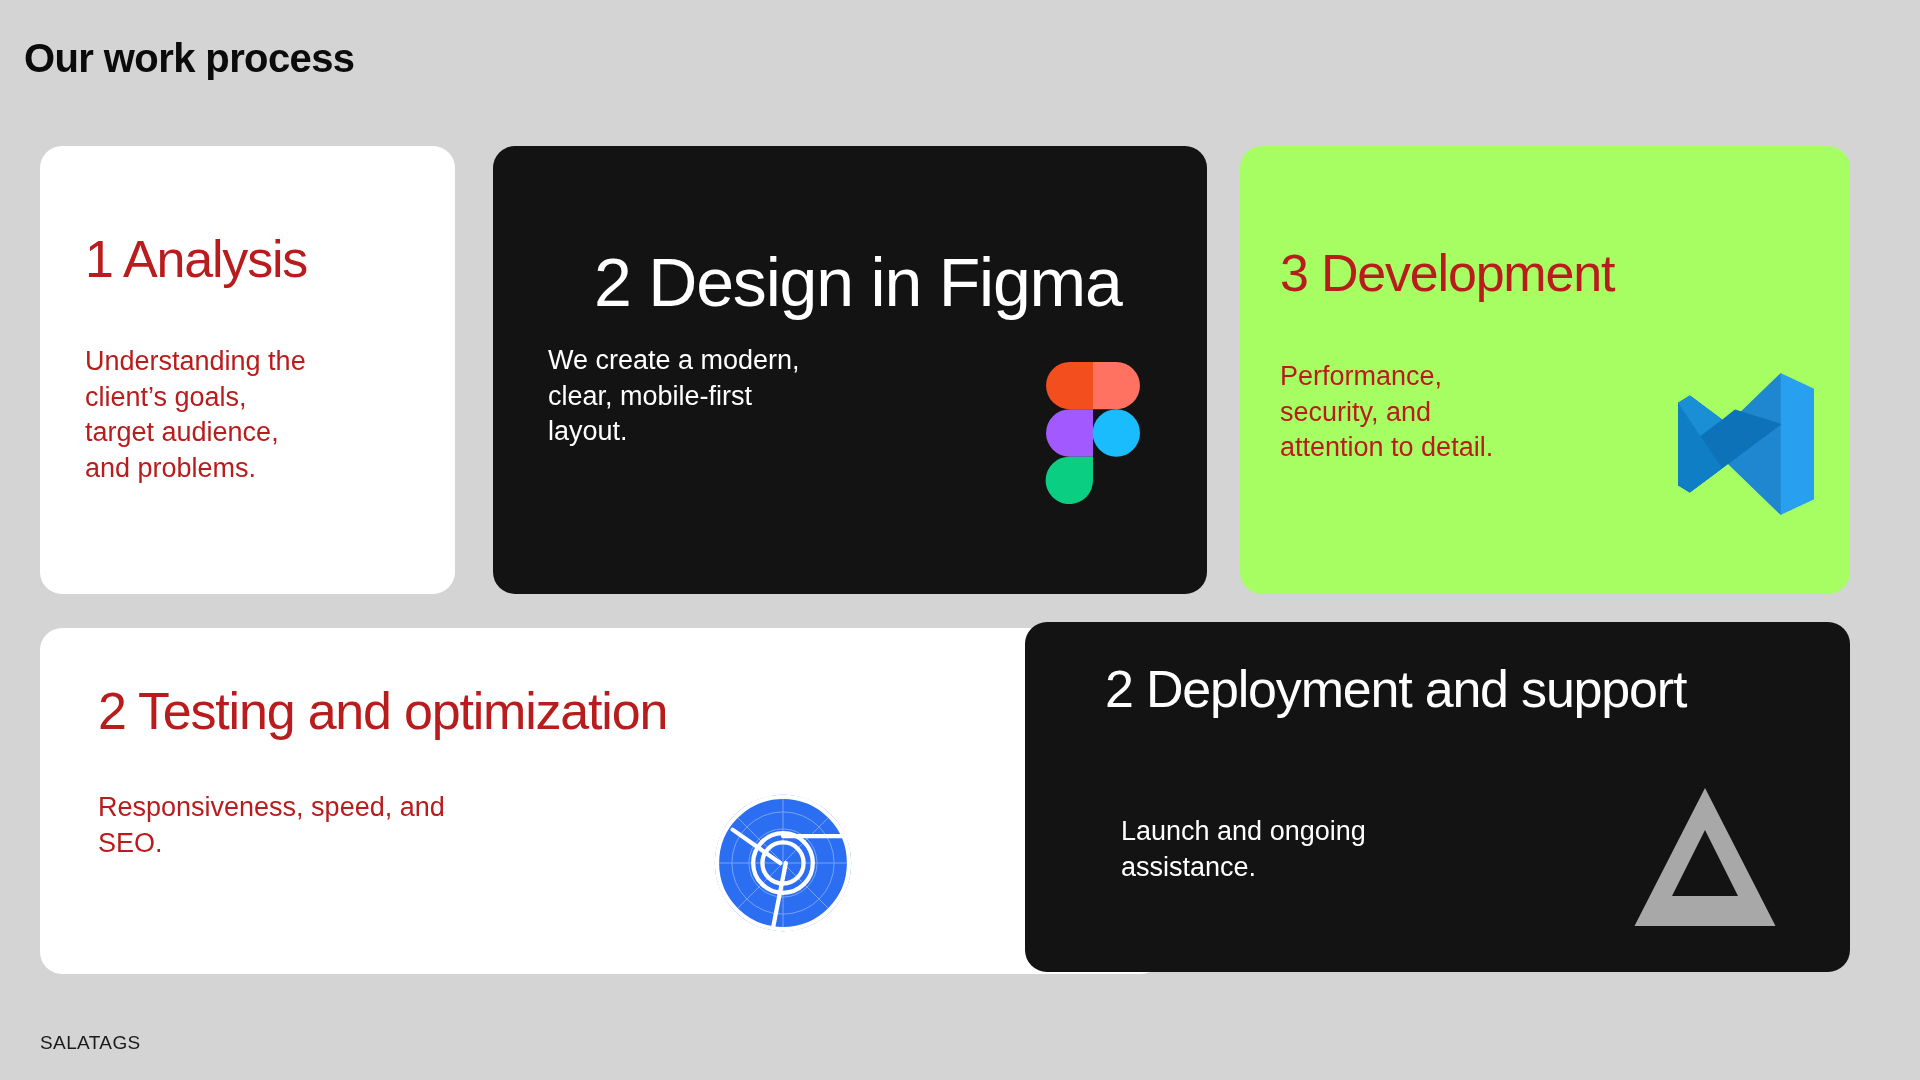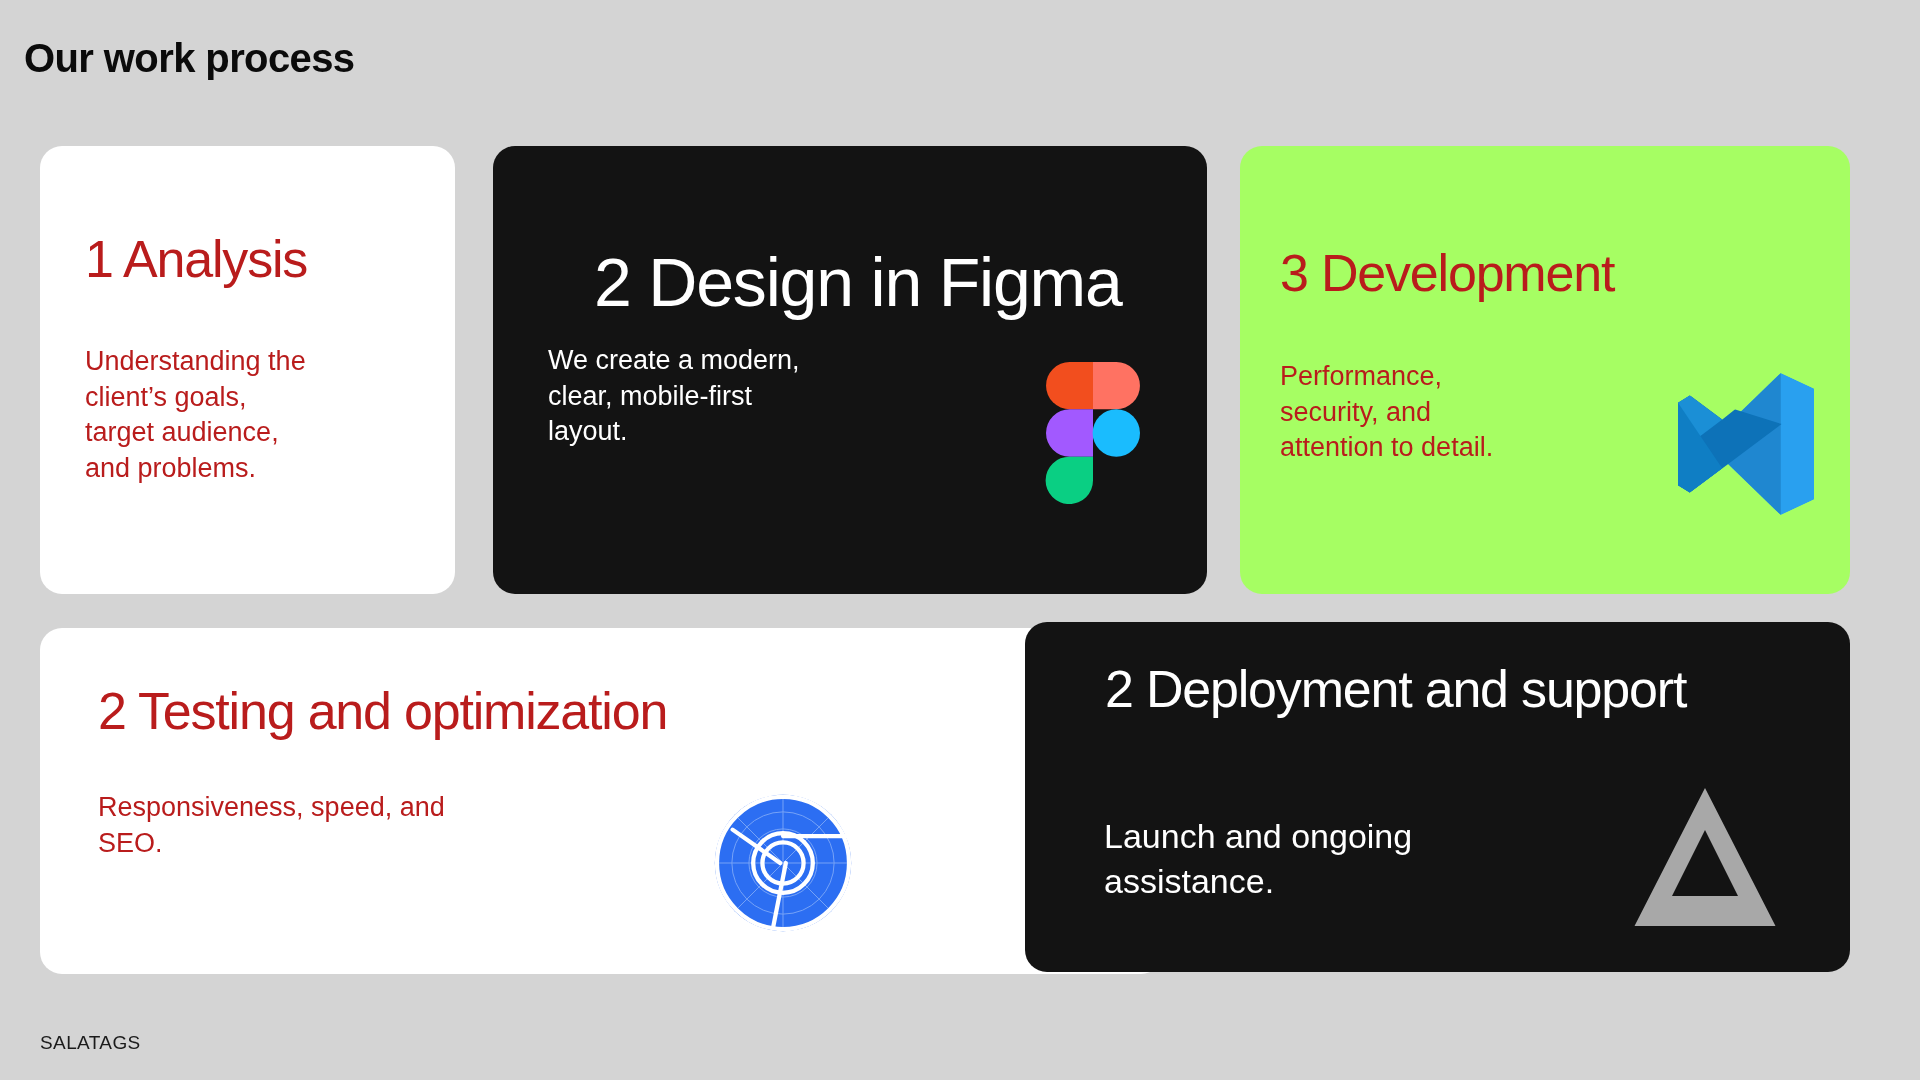--- a/index.html
+++ b/index.html
@@ -75,21 +75,21 @@
   #card-development .card-body    { left: 40px; top: 213px; font-size: 27px; width: 340px; }
 
   
   #card-testing { left: 40px; top: 628px; width: 1123px; height: 346px; }
   #card-testing .card-heading { left: 58px; top: 56px; font-size: 52px; }
   #card-testing .card-body    { left: 58px; top: 162px; font-size: 27px; width: 520px; }
 
   
   #card-deployment { left: 1025px; top: 622px; width: 825px; height: 350px; }
   #card-deployment .card-heading { left: 80px; top: 40px; font-size: 52px; width: 600px; }
-  #card-deployment .card-body    { left: 79px; top: 192px; font-size: 34px; width: 420px; }
+  #card-deployment .card-body    { left: 96px; top: 192px; font-size: 27px; width: 420px; }
 
   
   .card-icon { position: absolute; }
   #icon-figma-wrap      { left: 1043px; top: 362px; width: 100px; height: 142px; }
   #icon-vscode-wrap     { left: 1672px; top: 370px; width: 148px; height: 148px; }
   #icon-chromium-wrap   { left: 712px; top: 792px; width: 142px; height: 142px; }
   #icon-triangle-wrap   { left: 1630px; top: 782px; width: 150px; height: 150px; }
 
   .card-icon svg { display: block; width: 100%; height: 100%; }
 

